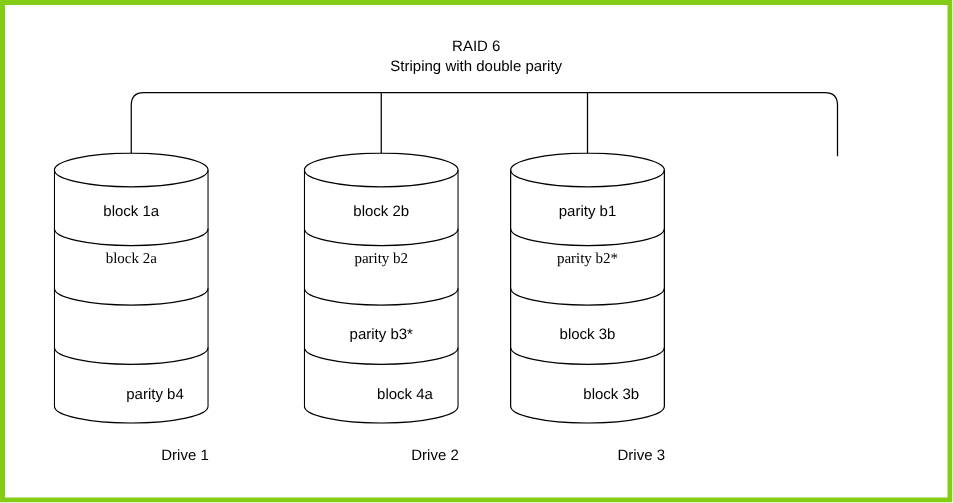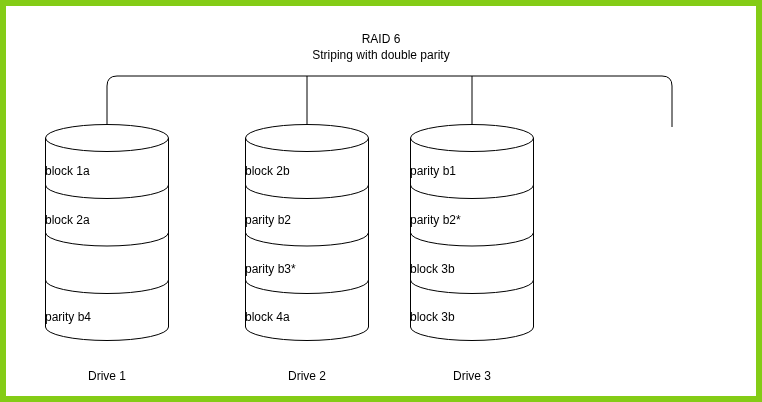--- a/index.html
+++ b/index.html
@@ -2,21 +2,21 @@
 <html><head>
 <meta charset="utf-8">
 <style>
   html, body { margin: 0; padding: 0; background: #ffffff; }
   .canvas {
     position: relative;
     width: 762px;
     height: 402px;
     box-sizing: border-box;
     background: #ffffff;
-    border: 6px solid #84cc16;
+    border: 4px solid #84cc16;
     font-family: "Liberation Sans", sans-serif;
     font-size: 12px;
     color: #000000;
     overflow: hidden;
   }
   .title {
     position: absolute;
     top: 25px;
     left: 0;
     width: 100%;
@@ -38,35 +38,35 @@
   .drive-1 { left: 239px; }
   .drive-2 { left: 404px; }
   .drive-3 { left: 604px; }
   .cyl { position: absolute; top: 0; left: 0; }
   .blk {
     position: absolute;
     left: 0;
     width: 100%;
     height: 16px;
     line-height: 16px;
-    text-align: left;
+    text-align: center;
     white-space: nowrap;
   }
   .b0 { top: 39px; }
-  .b1 { top: 88px; }
+  .b1 { top: 76px; font-family: Liberation Serif, serif; }
   .b2 { top: 137px; }
-  .b3 { top: 185px; }
+  .b3 { top: 185px; padding-left: 19px; }
   .dname {
     position: absolute;
-    top: 244px;
+    top: 234px;
     left: 0;
     width: 100%;
     height: 16px;
     line-height: 16px;
-    text-align: center;
+    text-align: right;
   }
 </style>
 </head>
 <body>
 
 <div class="canvas">
 
   <div class="title">
     <div>RAID 6</div>
     <div>Striping with double parity</div>

